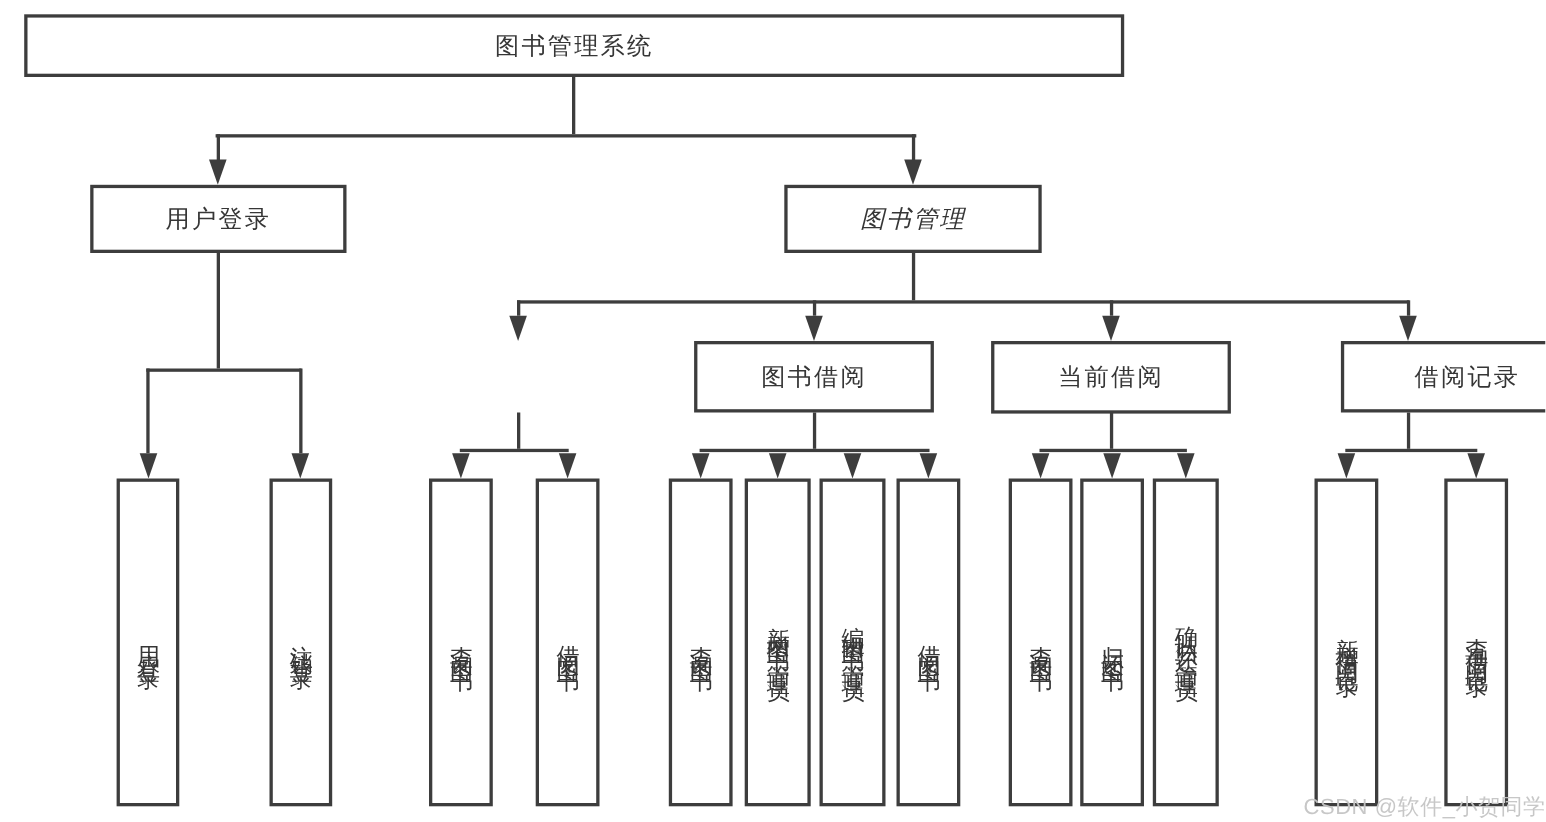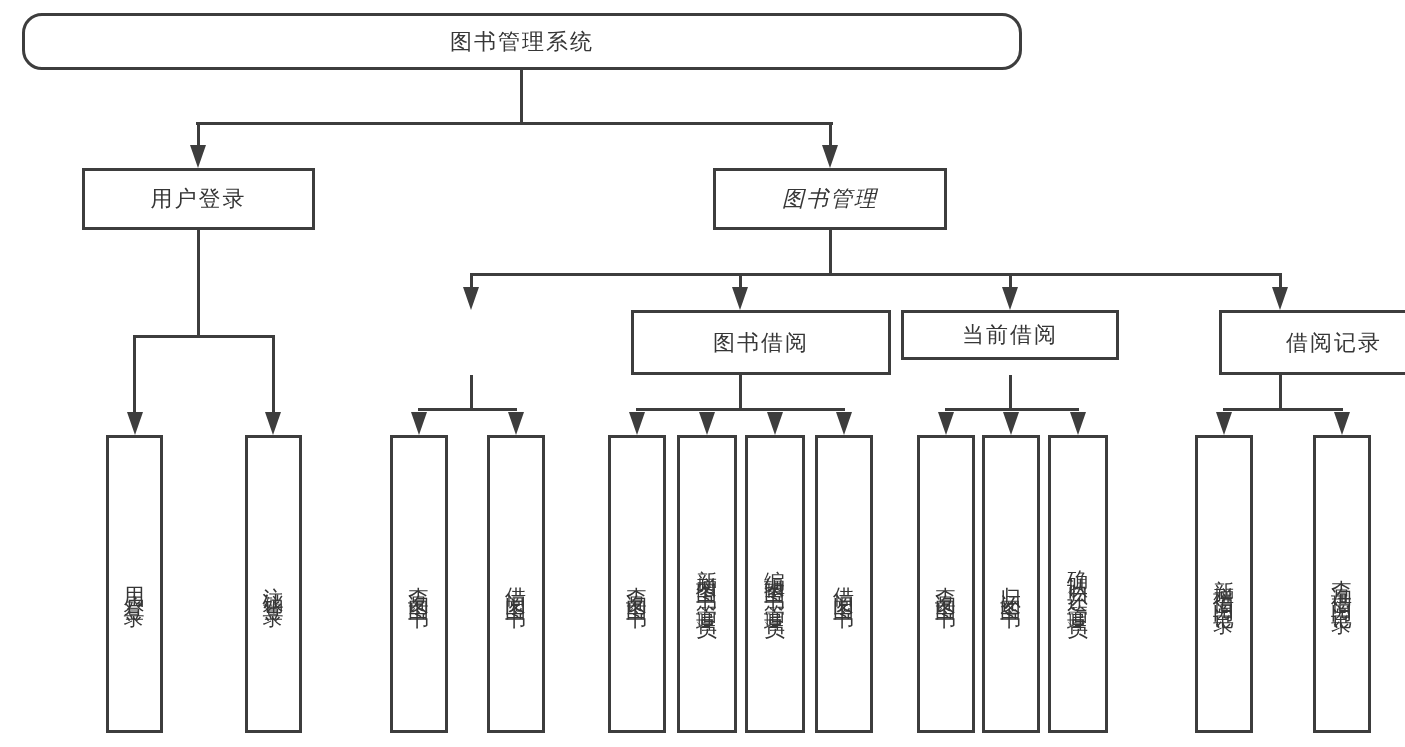--- a/index.html
+++ b/index.html
@@ -29,21 +29,21 @@
   .watermark{
     position:absolute;left:1185px;top:720px;font-size:20px;letter-spacing:0.5px;
     color:#c5c5c5;opacity:.95;white-space:nowrap;z-index:5;
   }
 </style>
 </head>
 <body>
 
 <div id="canvas">
 
-  <div class="box" style="left:22px;top:13px;width:1000px;height:57px;border-radius:20px;">
+  <div class="box" style="left:22px;top:13px;width:1000px;height:57px;">
     <span>图书管理系统</span>
   </div>
 
   <div class="vl" style="left:520px;top:70px;width:3px;height:52px;"></div>
   <div class="hl" style="left:196px;top:122px;width:637px;height:3px;"></div>
   <div class="vl" style="left:197px;top:122px;width:3px;height:26px;"></div>
   <div class="ar" style="left:190px;top:145px;"></div>
   <div class="vl" style="left:829px;top:122px;width:3px;height:26px;"></div>
   <div class="ar" style="left:822px;top:145px;"></div>
 
@@ -72,24 +72,24 @@
   <div class="hl" style="left:470px;top:273px;width:811px;height:3px;"></div>
   <div class="vl" style="left:470px;top:273px;width:3px;height:14px;"></div>
   <div class="ar" style="left:463px;top:287px;"></div>
   <div class="vl" style="left:739px;top:273px;width:3px;height:14px;"></div>
   <div class="ar" style="left:732px;top:287px;"></div>
   <div class="vl" style="left:1009px;top:273px;width:3px;height:14px;"></div>
   <div class="ar" style="left:1002px;top:287px;"></div>
   <div class="vl" style="left:1279px;top:273px;width:3px;height:14px;"></div>
   <div class="ar" style="left:1272px;top:287px;"></div>
 
-  <div class="box" style="left:631px;top:310px;width:260px;height:65px;">
+  <div class="box" style="left:631px;top:310px;width:218px;height:65px;">
     <span>图书借阅</span>
   </div>
-  <div class="box" style="left:901px;top:310px;width:218px;height:50px;">
+  <div class="box" style="left:901px;top:310px;width:218px;height:66px;">
     <span>当前借阅</span>
   </div>
   <div class="box" style="left:1171px;top:310px;width:230px;height:65px;margin-left:48px;">
     <span>借阅记录</span>
   </div>
 
   <div class="vl" style="left:470px;top:375px;width:3px;height:33px;"></div>
   <div class="hl" style="left:418px;top:408px;width:99px;height:3px;"></div>
   <div class="ar" style="left:411px;top:412px;"></div>
   <div class="ar" style="left:508px;top:412px;"></div>
@@ -138,14 +138,15 @@
   <div class="hl" style="left:1223px;top:408px;width:120px;height:3px;"></div>
   <div class="ar" style="left:1216px;top:412px;"></div>
   <div class="ar" style="left:1334px;top:412px;"></div>
   <div class="vbox" style="left:1195px;top:435px;width:58px;height:298px;">
     <span>新增借阅记录</span>
   </div>
   <div class="vbox" style="left:1313px;top:435px;width:58px;height:298px;">
     <span>查询借阅记录</span>
   </div>
 
+  <div class="watermark">CSDN @软件_小贺同学</div>
 
 </div>
 
 </body></html>

